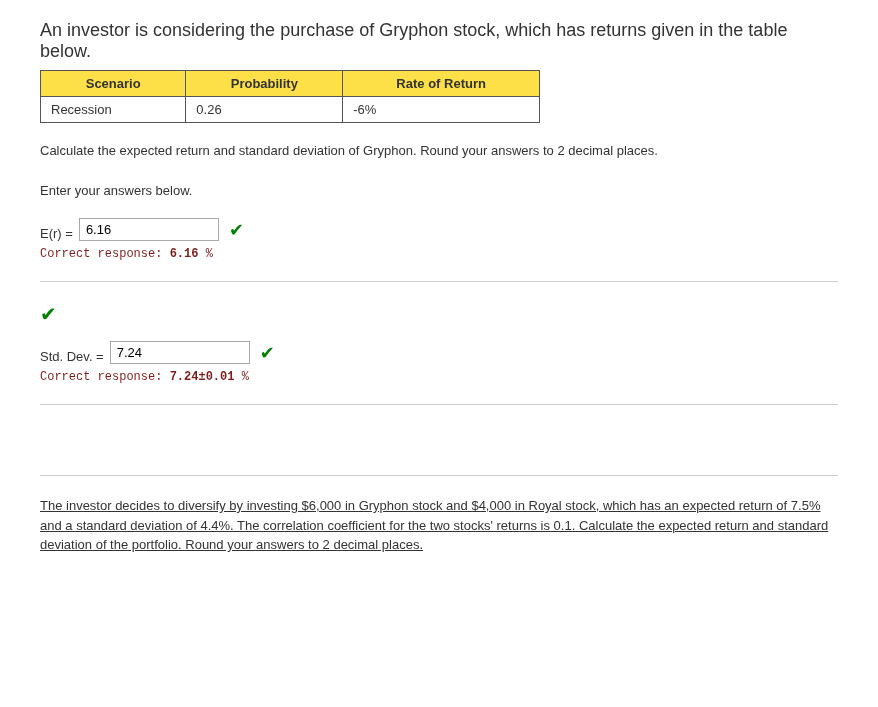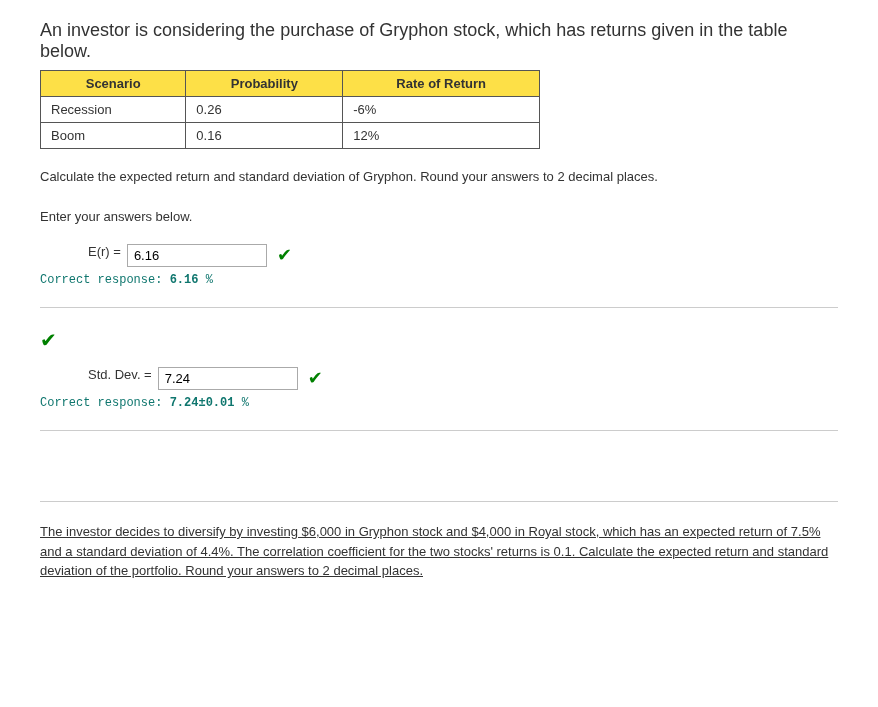--- a/index.html
+++ b/index.html
@@ -37,44 +37,43 @@
     .instructions {
       margin-bottom: 10px;
       font-size: 13px;
     }
     .enter-answers {
       margin-bottom: 20px;
       font-size: 13px;
     }
     .answer-row {
       display: flex;
-      align-items: flex-start;
+      align-items: flex-end;
       margin-bottom: 6px;
-      margin-left: 48px;
     }
     .answer-label {
       font-size: 13px;
       margin-right: 6px;
     }
     .answer-input {
       border: 1px solid #aaa;
       padding: 3px 6px;
       font-size: 13px;
       width: 140px;
       outline: none;
     }
     .check-icon {
       margin-left: 10px;
       color: green;
       font-size: 18px;
     }
     .correct-response {
       font-family: 'Courier New', monospace;
       font-size: 12px;
-      color: #0f766e;
+      color: #7f1d1d;
       margin-bottom: 4px;
     }
     .correct-response span.value {
       font-weight: bold;
     }
     .section-divider {
       border: none;
       border-top: 1px solid #ccc;
       margin: 20px 0;
     }
@@ -108,25 +107,20 @@
       <th>Scenario</th>
       <th>Probability</th>
       <th>Rate of Return</th>
     </tr>
   </thead>
   <tbody id="table-body">
   <tr>
         <td>Recession</td>
         <td>0.26</td>
         <td>-6%</td>
-      </tr>
-      <tr>
-        <td>Boom</td>
-        <td>0.16</td>
-        <td>12%</td>
       </tr>
     </tbody>
 </table>
 
 
 <p class="instructions">Calculate the expected return and standard deviation of Gryphon. Round your answers to 2 decimal places.</p>
 <br>
 <p class="enter-answers">Enter your answers below.</p>
 
 

